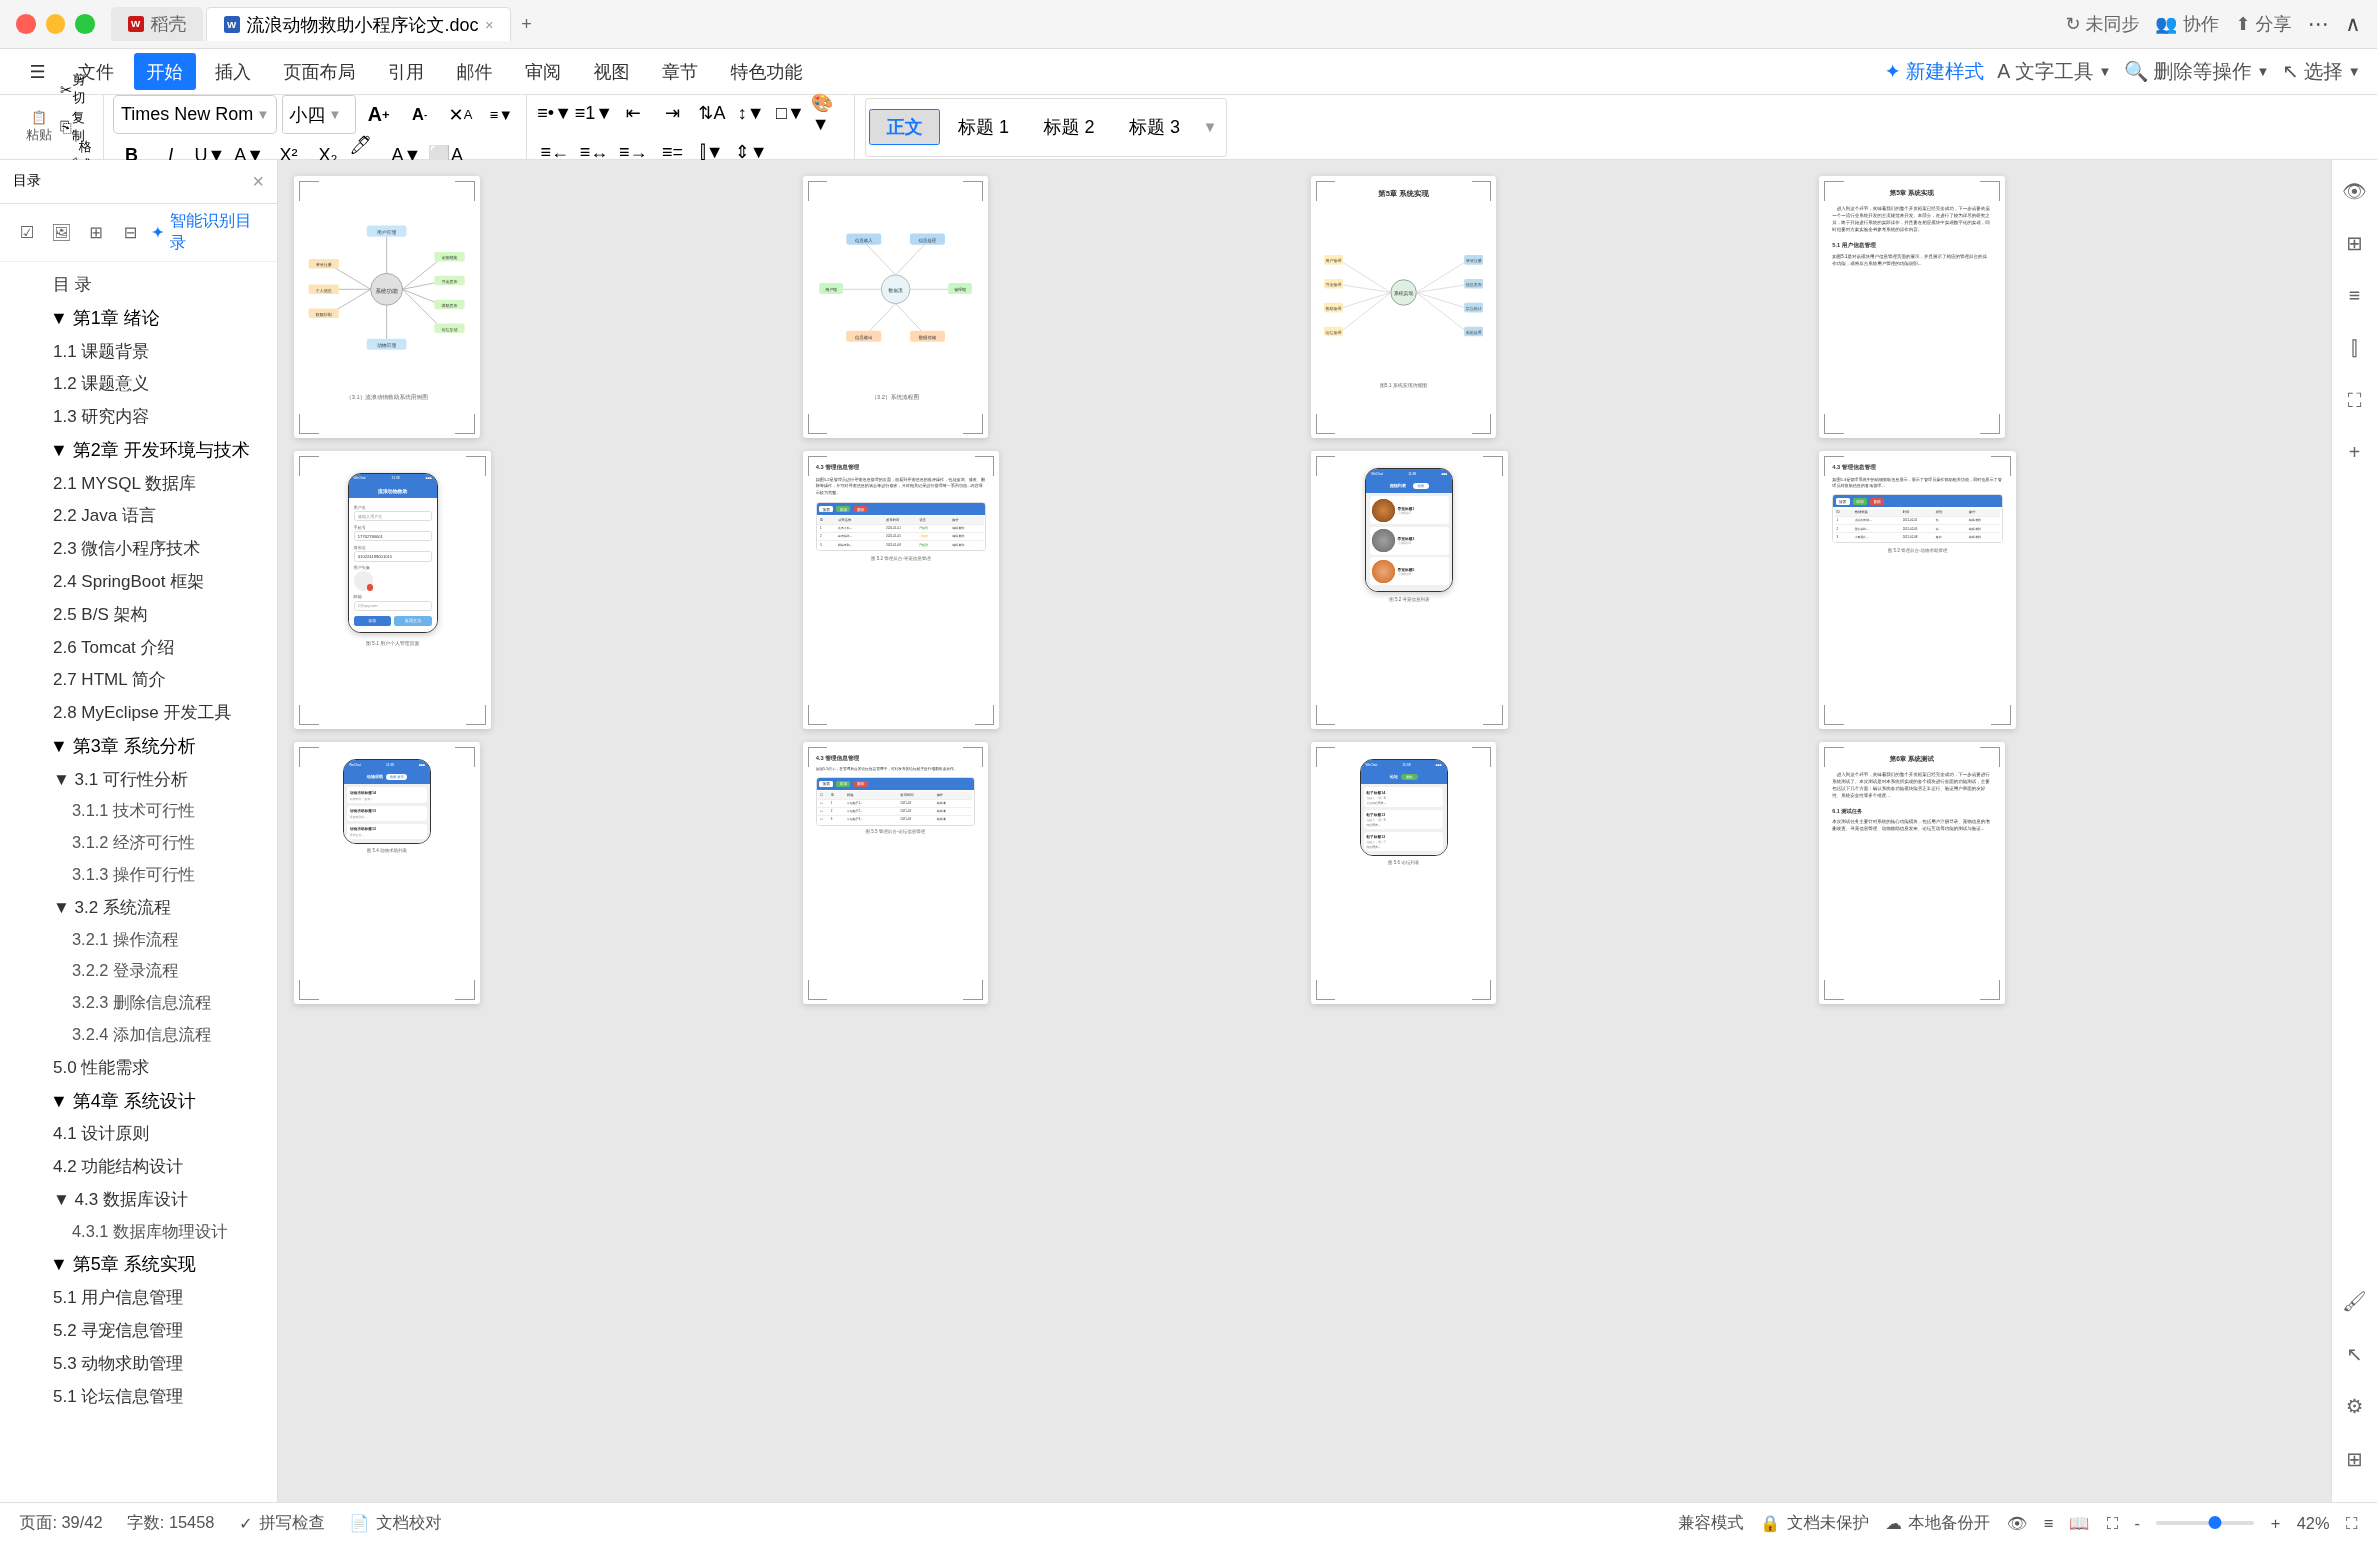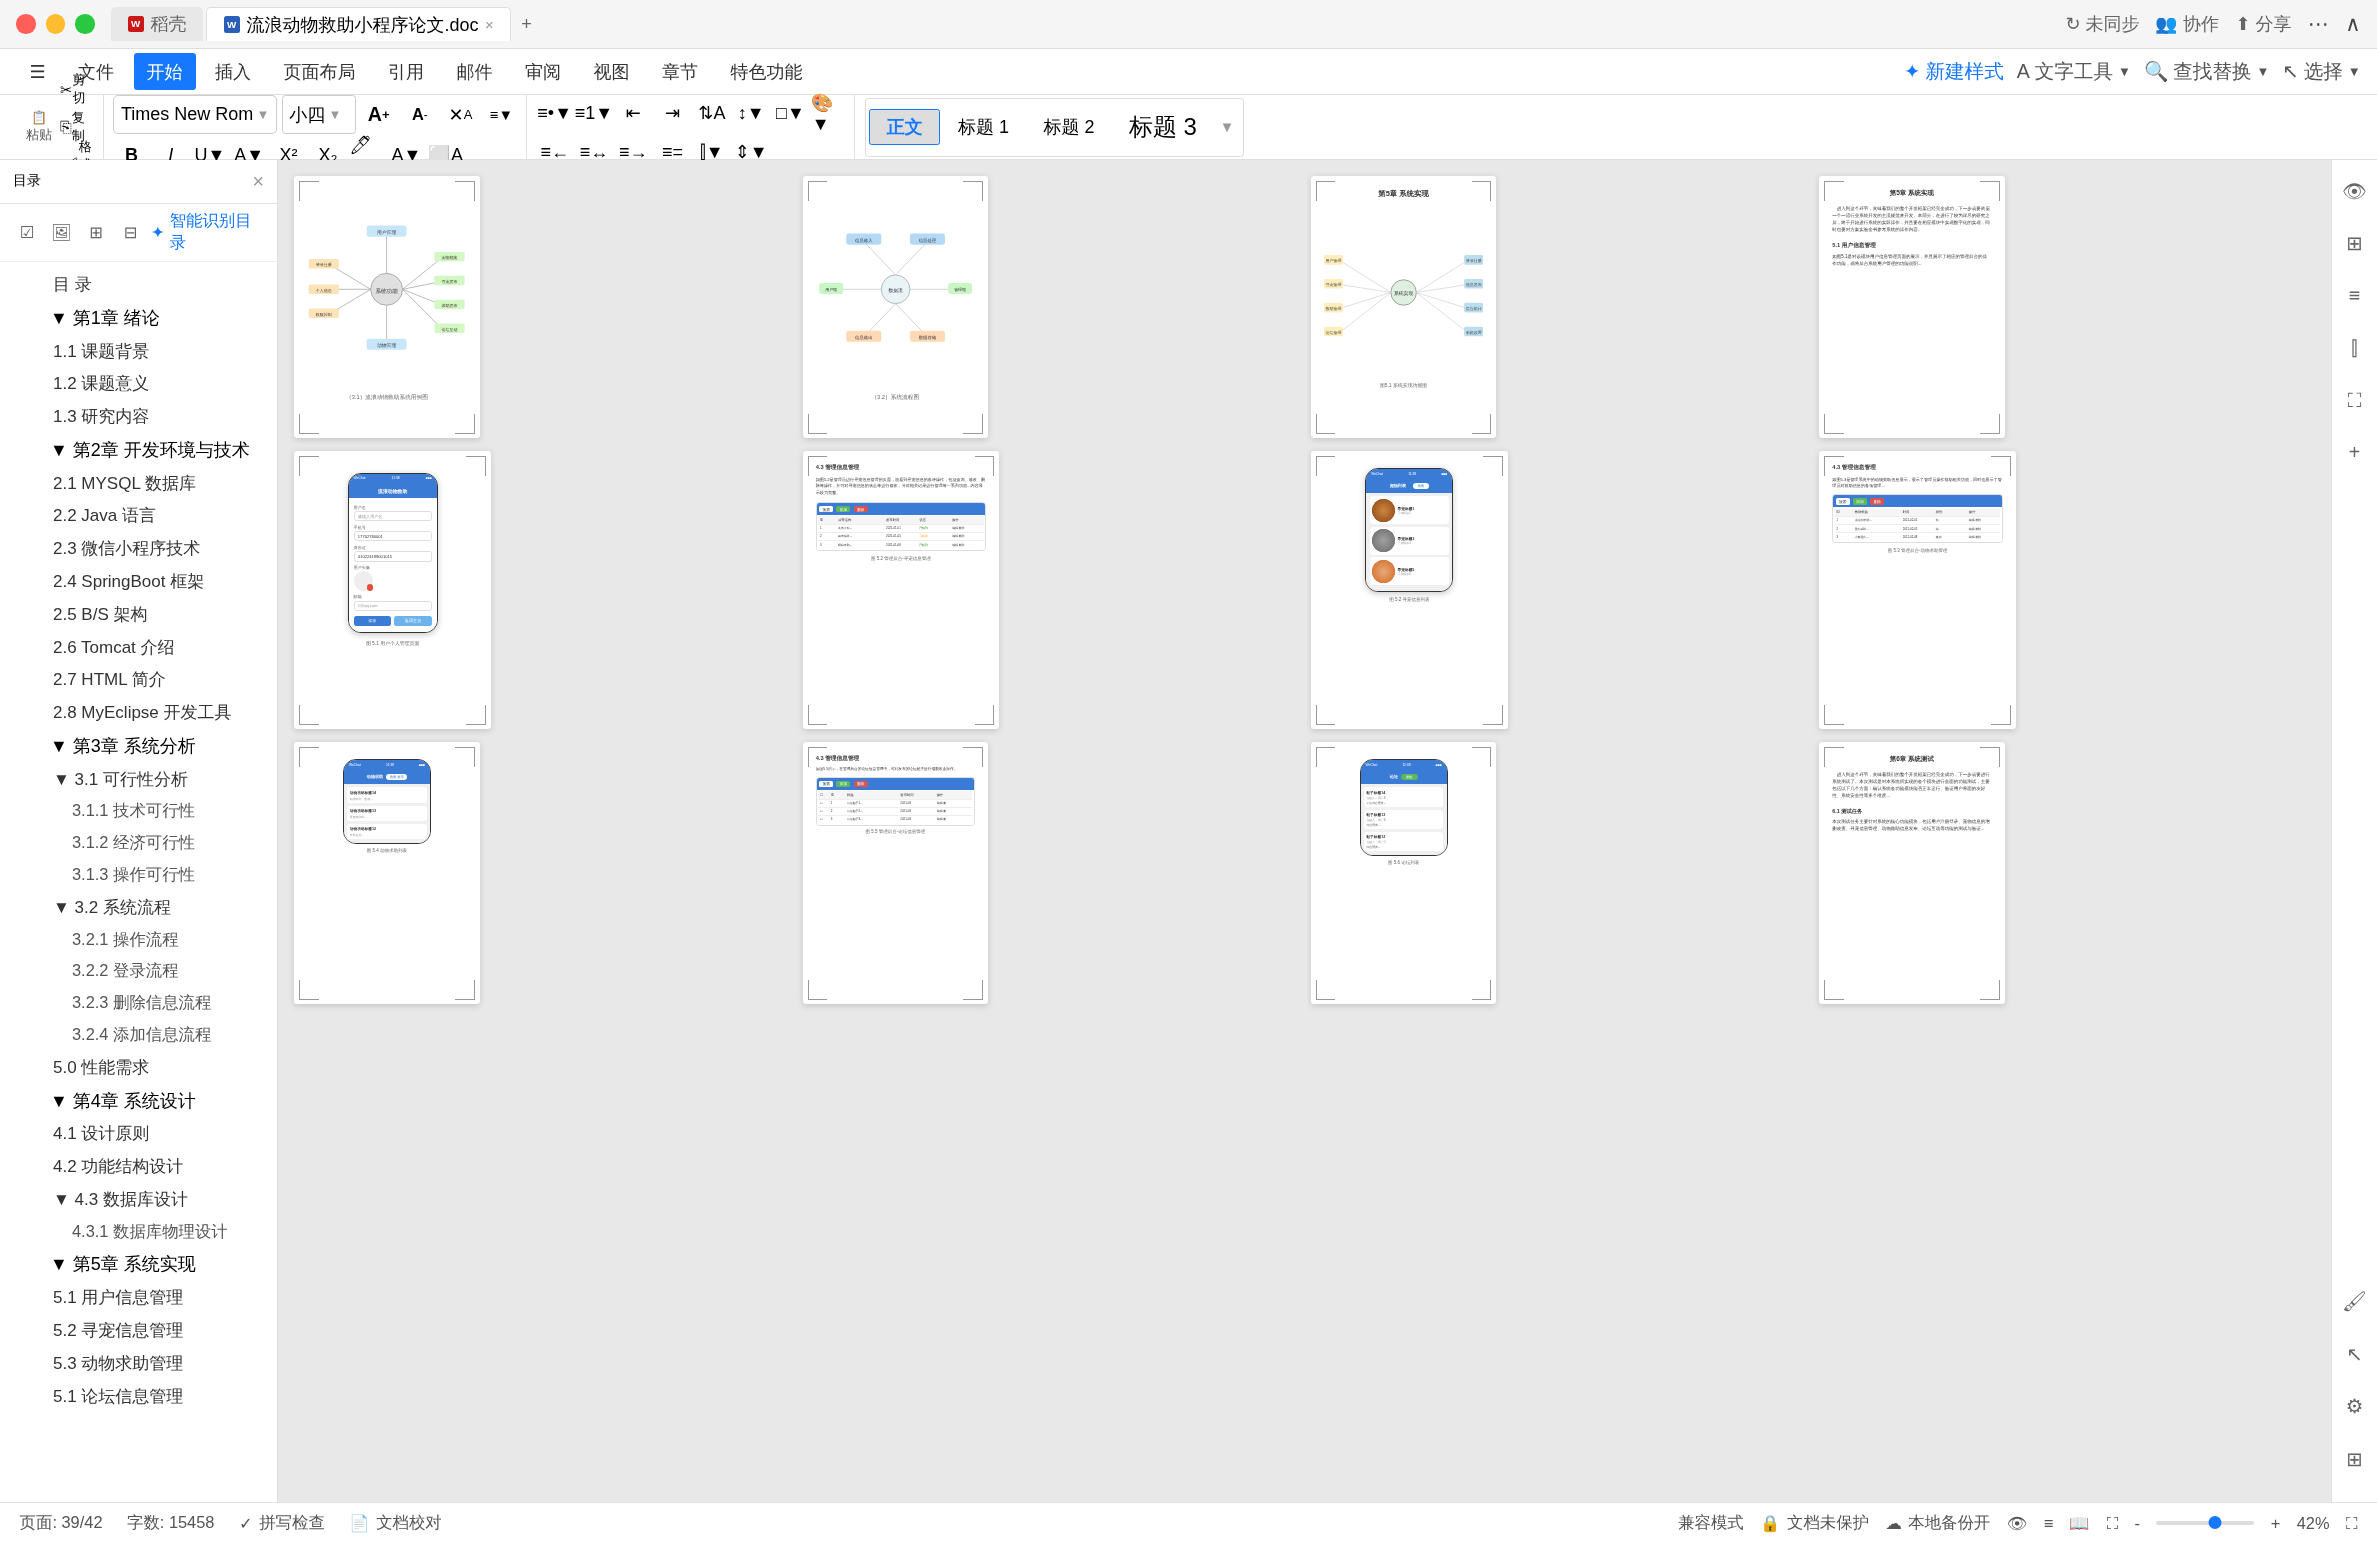--- a/index.html
+++ b/index.html
@@ -205,21 +205,21 @@
       <span>✦</span>
       <span>新建样式</span>
     </div>
     <div style="display:flex;align-items:center;gap:4.9px;color:#555;cursor:pointer;">
       <span>A</span>
       <span>文字工具</span>
       <span style="font-size:13px;">▼</span>
     </div>
     <div style="display:flex;align-items:center;gap:4.9px;color:#555;cursor:pointer;">
       <span>🔍</span>
-      <span>查找替换</span>
+      <span>删除等操作</span>
       <span style="font-size:13px;">▼</span>
     </div>
     <div style="display:flex;align-items:center;gap:4.9px;color:#555;cursor:pointer;">
       <span>↖</span>
       <span>选择</span>
       <span style="font-size:13px;">▼</span>
     </div>
   </div>
 </div>
 
@@ -290,21 +290,21 @@
     <div class="style-panel">
       <div style="background:#ddd;border-radius:2.5px;padding:4.9px 16.4px;font-size:18px;font-weight:bold;border:1.6px solid #1677ff;color:#1677ff;cursor:pointer;">
         <span>正文</span>
       </div>
       <div style="padding:4.9px 16.4px;font-size:18px;cursor:pointer;">
         <span>标题 1</span>
       </div>
       <div style="padding:4.9px 16.4px;font-size:18px;cursor:pointer;">
         <span>标题 2</span>
       </div>
-      <div style="padding:4.9px 16.4px;font-size:24px;cursor:pointer;">
+      <div style="padding:4.9px 16.4px;font-size:18px;cursor:pointer;">
         <span>标题 3</span>
       </div>
       <div style="padding:4.9px;color:#999;cursor:pointer;font-size:14.7px;">▼</div>
     </div>
   </div>
 </div>
 
 <div id="main" style="display:flex;height:calc(1544px - 49px - 46px - 65px - 41px);">
 
   <div id="sidebar">

